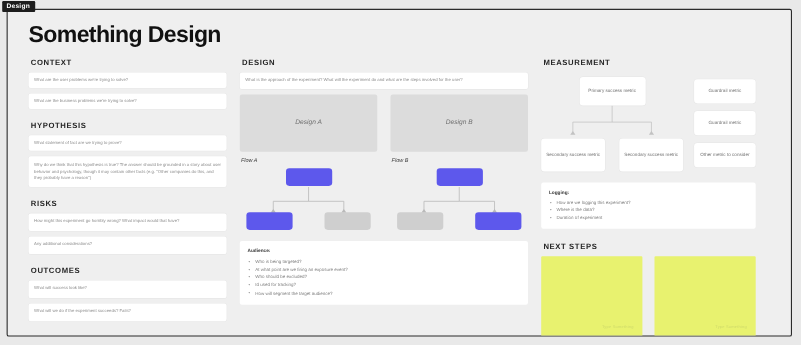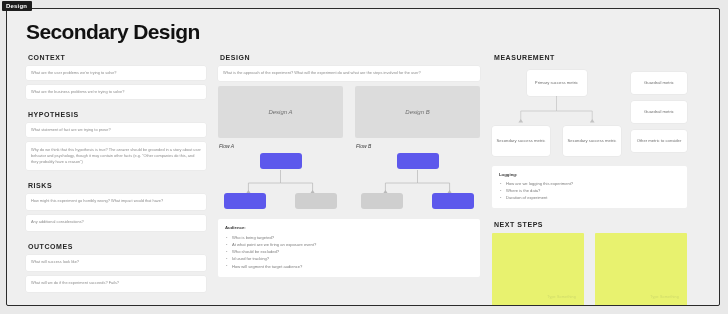--- a/index.html
+++ b/index.html
@@ -122,21 +122,21 @@
   }
 </style>
 </head>
 <body>
 
 <div class="tab-badge">Design</div>
 
 <div class="canvas-frame">
   <div class="board">
 
-    <div class="board-title">Secondary Design</div>
+    <div class="board-title">Something Design</div>
 
     <div class="columns">
 
       <div class="col-left">
 
         <div class="sec-block">
           <div class="sec-head">CONTEXT</div>
           <div class="field">What are the user problems we're trying to solve?</div>
           <div class="field">What are the business problems we're trying to solve?</div>
         </div>

